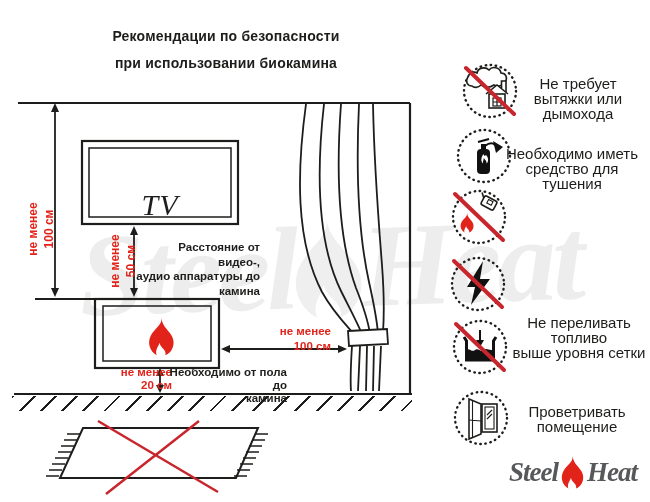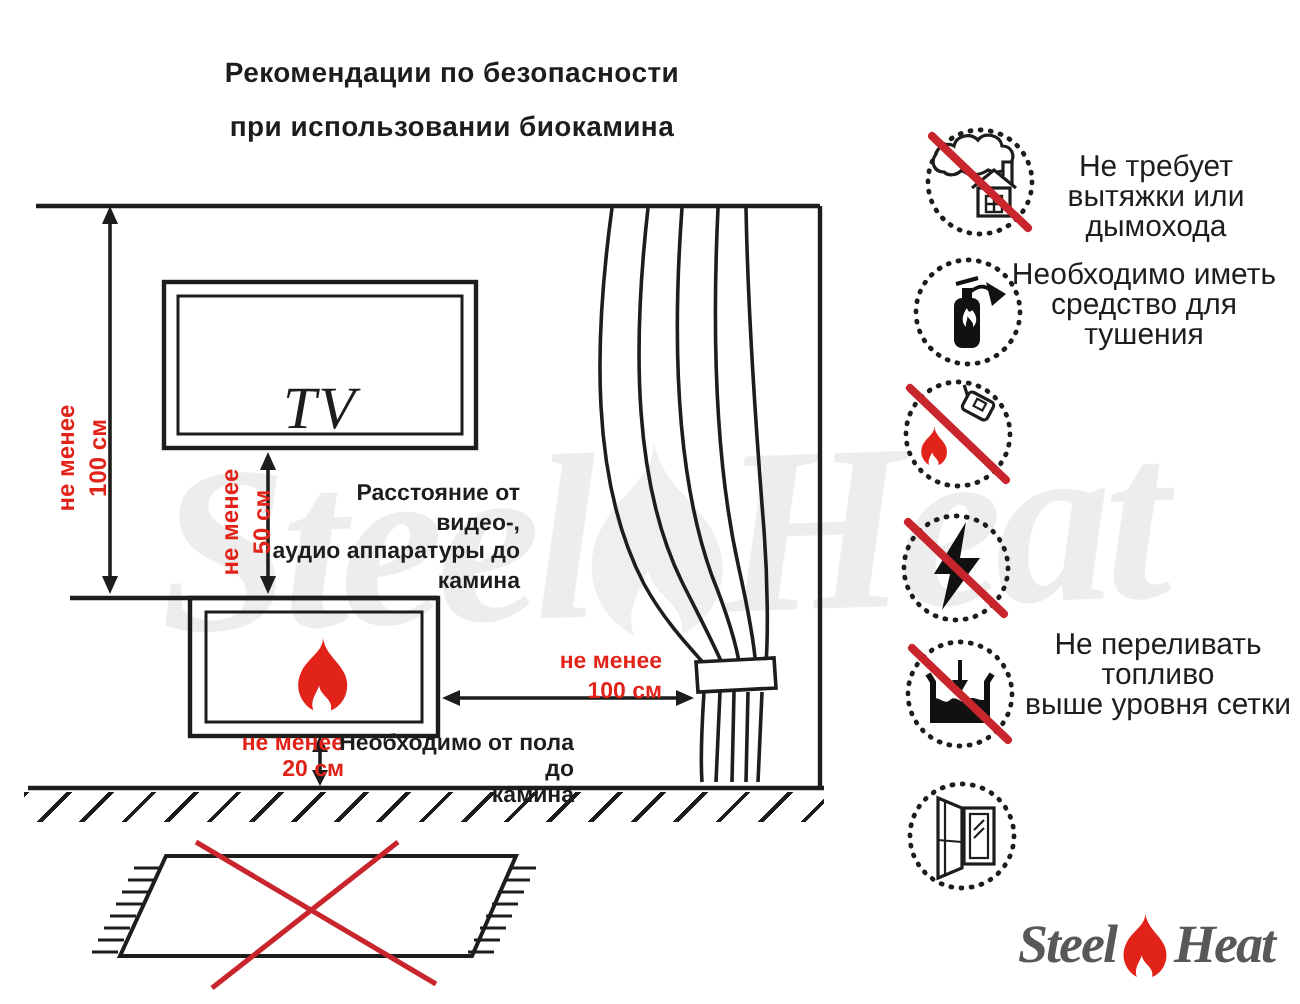--- a/index.html
+++ b/index.html
@@ -139,21 +139,21 @@
     <circle cx="30" cy="30" r="26" fill="none" stroke="#1d1d1b" stroke-width="2.4" stroke-dasharray="0.5 4.6" stroke-linecap="round"></circle>
     <g>
       <rect x="23" y="23" width="13" height="25" rx="4" fill="#111111"></rect>
       <rect x="27" y="18" width="5" height="5" fill="#111111"></rect>
       <path d="M24,16 L35,13" stroke="#111111" stroke-width="2"></path>
       <path d="M31,20 C36,16 39,17 41,19" stroke="#111111" stroke-width="1.8" fill="none"></path>
       <polygon points="39,15 49,21 42,27" fill="#111111"></polygon>
       <path fill="#ffffff" d="M29.5,28 C27,31.5 26.5,35 29,37.5 C28.6,35 30,34 29.6,32 C31,34 33,35 32.5,37.5 C35,35.5 34.5,31.5 32,29 C31.5,30 30,30.5 29.5,28 Z"></path>
     </g>
   </svg>
-  <div class="rule-label pre" style="left:504px; top:130px; width:136px;">Необходимо иметь
+  <div class="rule-label pre" style="left:504px; top:146px; width:136px;">Необходимо иметь
 средство для тушения</div>
 
   <svg class="rule-icon" style="left:449px; top:187px;" width="60" height="60" viewBox="0 0 60 60">
     <circle cx="30" cy="30" r="26" fill="none" stroke="#1d1d1b" stroke-width="2.4" stroke-dasharray="0.5 4.6" stroke-linecap="round"></circle>
     <g transform="translate(10,26) scale(0.62)">
       <path fill="#e2231a" d="M13,0 C14,6 7,9 4,15 C1,21 3,28 9,31.5 C7.5,27 10.5,24.5 11.5,21 C12,25.5 17.5,26.5 16.5,31.5 C22,29.5 25,22.5 22.5,16.5 C20,10.5 14,8 13,0 Z"></path>
     </g>
     <g transform="translate(40,16) rotate(28)" stroke="#1d1d1b" fill="#ffffff">
       <rect x="-7" y="-5" width="14" height="10" rx="2" stroke-width="1.6"></rect>
       <path d="M-7,-2 L-11,-6" stroke-width="1.6"></path>
@@ -184,20 +184,22 @@
   <svg class="rule-icon" style="left:451px; top:388px;" width="60" height="60" viewBox="0 0 60 60">
     <circle cx="30" cy="30" r="26" fill="none" stroke="#1d1d1b" stroke-width="2.4" stroke-dasharray="0.5 4.6" stroke-linecap="round"></circle>
     <g stroke="#1d1d1b" fill="#ffffff">
       <polygon points="18,11 30,16 30,46 18,51" stroke-width="1.6"></polygon>
       <path d="M21.5,13 L21.5,49.5 M18,32 L30,33" stroke-width="1.1"></path>
       <rect x="31" y="16" width="15" height="28" stroke-width="1.6"></rect>
       <rect x="34" y="19" width="9" height="22" stroke-width="1.1" fill="none"></rect>
       <path d="M36,27 L41,22 M36,31 L41,26" stroke-width="1.1"></path>
     </g>
   </svg>
+  <div class="rule-label pre" style="left:515px; top:404px; width:124px;">Проветривать
+помещение</div>
 
   <div class="logo">
     <span>Steel</span>
     <svg width="27" height="33" viewBox="0 0 26 32">
       <path fill="#e2231a" d="M13,0 C14,6 7,9 4,15 C1,21 3,28 9,31.5 C7.5,27 10.5,24.5 11.5,21 C12,25.5 17.5,26.5 16.5,31.5 C22,29.5 25,22.5 22.5,16.5 C20,10.5 14,8 13,0 Z"></path>
     </svg>
     <span>Heat</span>
   </div>
 
 </div>

